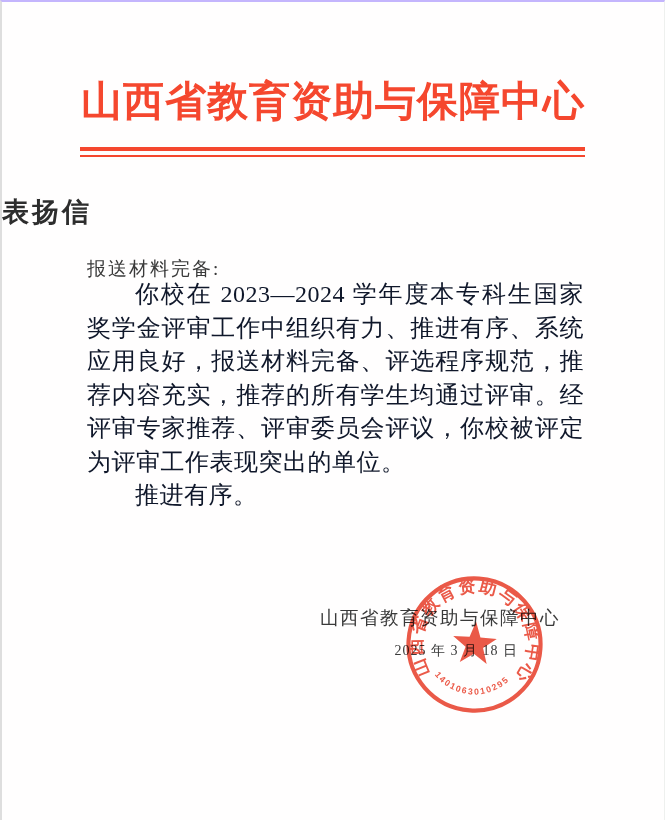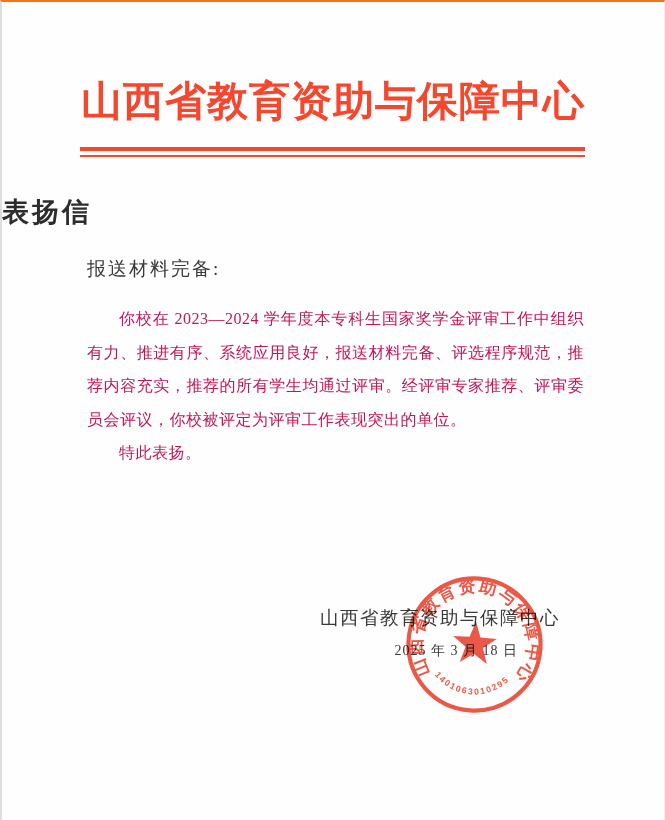--- a/index.html
+++ b/index.html
@@ -6,21 +6,21 @@
     margin: 0;
     padding: 0;
     background: #ffffff;
   }
   .page {
     position: relative;
     width: 665px;
     height: 820px;
     box-sizing: border-box;
     background: #fffefe;
-    border-top: 2px solid #f97316;
+    border-top: 2px solid #c4b5fd;
     border-left: 2px solid #dedede;
     border-right: 1px solid #eef0ee;
     overflow: hidden;
     font-family: "Liberation Serif", "DejaVu Serif", serif;
   }
   .letterhead {
     position: absolute;
     top: 72px;
     left: 0;
     width: 100%;
@@ -54,26 +54,26 @@
   .salutation {
     position: absolute;
     top: 254px;
     left: 85px;
     font-size: 19px;
     color: #3a3a3a;
     letter-spacing: 2px;
   }
   .body-text {
     position: absolute;
-    top: 300px;
+    top: 276px;
     left: 85px;
     width: 497px;
-    font-size: 16px;
+    font-size: 24px;
     line-height: 33.5px;
-    color: #be185d;
+    color: #0f172a;
     text-align: justify;
     letter-spacing: 0.5px;
   }
   .body-text p {
     margin: 0;
     text-indent: 2em;
   }
   .signature {
     position: absolute;
     top: 603px;
@@ -124,21 +124,21 @@
   <div class="letterhead">山西省教育资助与保障中心</div>
 
   <div class="double-rule"></div>
 
   <div class="doc-title">表扬信</div>
 
   <div class="salutation">报送材料完备:</div>
 
   <div class="body-text">
     <p>你校在 2023—2024 学年度本专科生国家奖学金评审工作中组织有力、推进有序、系统应用良好，报送材料完备、评选程序规范，推荐内容充实，推荐的所有学生均通过评审。经评审专家推荐、评审委员会评议，你校被评定为评审工作表现突出的单位。</p>
-    <p>特此表扬。</p>
+    <p>推进有序。</p>
   </div>
 
   <div class="signature">山西省教育资助与保障中心</div>
 
   <div class="date-line">2025 年 3 月 18 日</div>
 
   <svg class="seal" viewBox="0 0 200 200" aria-hidden="true">
     <defs>
       <path id="arcTop" d="M 37.7,143.6 A 76,76 0 1 1 162.3,143.6" fill="none"></path>
       <path id="arcBottom" d="M 37.65,136 A 72,72 0 0 0 162.35,136" fill="none"></path>

